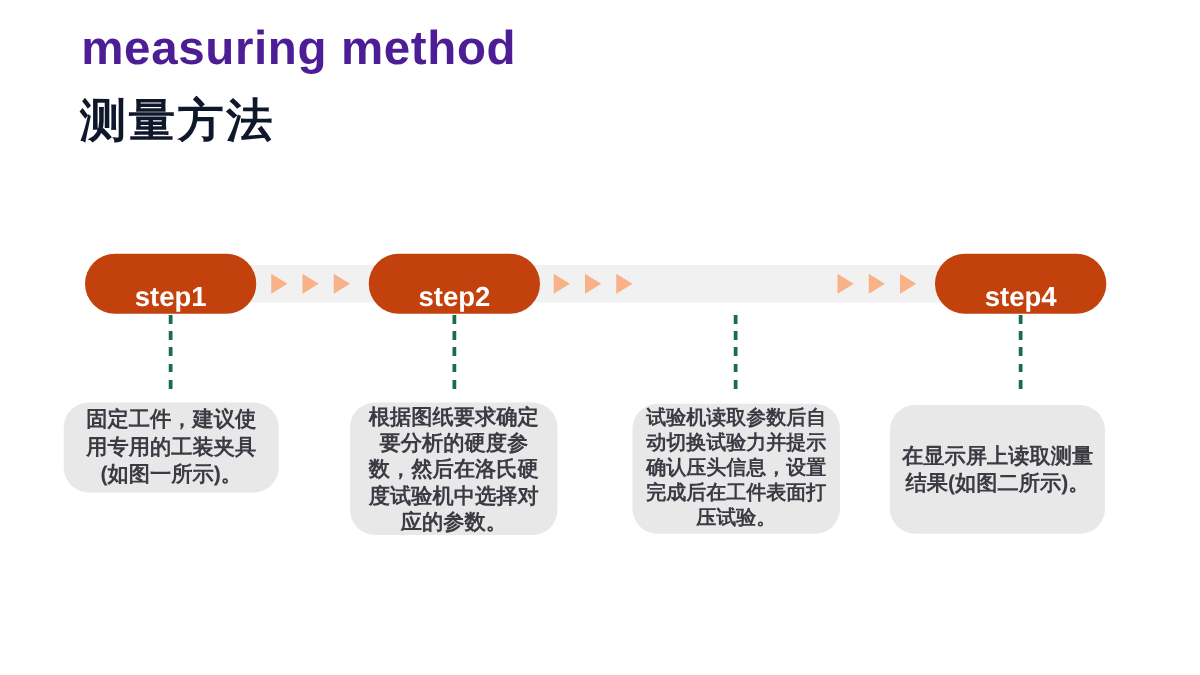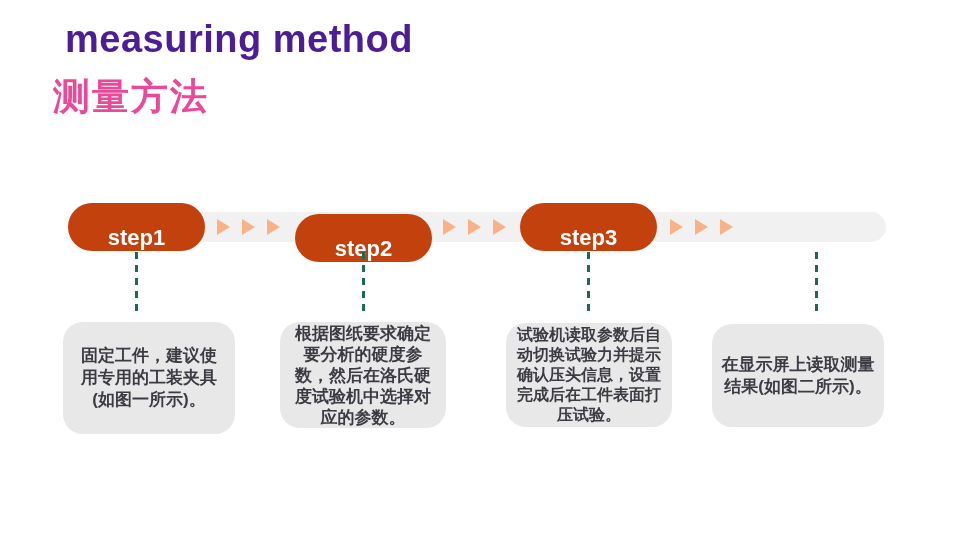--- a/index.html
+++ b/index.html
@@ -12,37 +12,37 @@
     position: relative;
     width: 960px; height: 540px;
     background: #ffffff;
   }
   .title-en {
     position: absolute; left: 65px; top: 18px;
     font-size: 38px; font-weight: 700; letter-spacing: 0.5px;
     color: #4c1d95;
   }
   .title-zh {
-    position: absolute; left: 53px; top: 72px;
+    position: absolute; left: 64px; top: 72px;
     font-size: 37px; font-weight: 700; letter-spacing: 2px;
-    color: #ec4899;
+    color: #0f172a;
   }
   .flow-track {
     position: absolute; left: 70px; top: 212px;
     width: 816px; height: 30px;
     background: #f1f1f1; border-radius: 15px;
   }
   .pill {
     position: absolute; top: 203px; height: 48px; width: 137px;
     background: #c2410c; border-radius: 24px;
     display: flex; align-items: flex-end; justify-content: center;
     color: #ffffff; font-size: 22px; font-weight: 700;
   }
   .pill-1 { left: 68px; }
-  .pill-2 { left: 295px; margin-top: 11px; }
+  .pill-2 { left: 295px; }
   .pill-3 { left: 520px; }
   .pill-4 { left: 748px; }
   .arrows {
     position: absolute; top: 219px; height: 16px;
     display: flex; align-items: center; gap: 12px;
   }
   .arrows-1 { left: 217px; }
   .arrows-2 { left: 443px; }
   .arrows-3 { left: 670px; }
   .tri {
@@ -62,43 +62,43 @@
   .connector-3 { left: 587px; }
   .connector-4 { left: 815px; }
   .card {
     position: absolute;
     background: #e8e8e9; border-radius: 20px;
     display: flex; align-items: center; justify-content: center;
     text-align: center;
     color: #3b3b43; font-weight: 700;
     white-space: pre-line;
   }
-  .card-1 { left: 51px;  top: 322px; width: 172px; height: 112px;  font-size: 17px; line-height: 22px; margin-left: 12px; }
+  .card-1 { left: 51px;  top: 322px; width: 172px; height: 72px;  font-size: 17px; line-height: 22px; }
   .card-2 { left: 280px; top: 322px; width: 166px; height: 106px; font-size: 17px; line-height: 21px; }
   .card-3 { left: 506px; top: 323px; width: 166px; height: 104px; font-size: 16px; line-height: 20px; }
   .card-4 { left: 712px; top: 324px; width: 172px; height: 103px; font-size: 17px; line-height: 22px; }
 </style>
 </head>
 <body>
 
 <div class="slide">
 
   <div class="title-en">measuring method</div>
   <div class="title-zh">测量方法</div>
 
   <div class="flow-track"></div>
 
   <div class="pill pill-1">
     <span>step1</span>
   </div>
   <div class="pill pill-2">
     <span>step2</span>
   </div>
-  <div class="pill pill-3">
-    <span>step3</span>
+  <div class="pill pill-4">
+    <span>step4</span>
   </div>
 
   <div class="arrows arrows-1">
     <span class="tri"></span>
     <span class="tri"></span>
     <span class="tri"></span>
   </div>
   <div class="arrows arrows-2">
     <span class="tri"></span>
     <span class="tri"></span>

